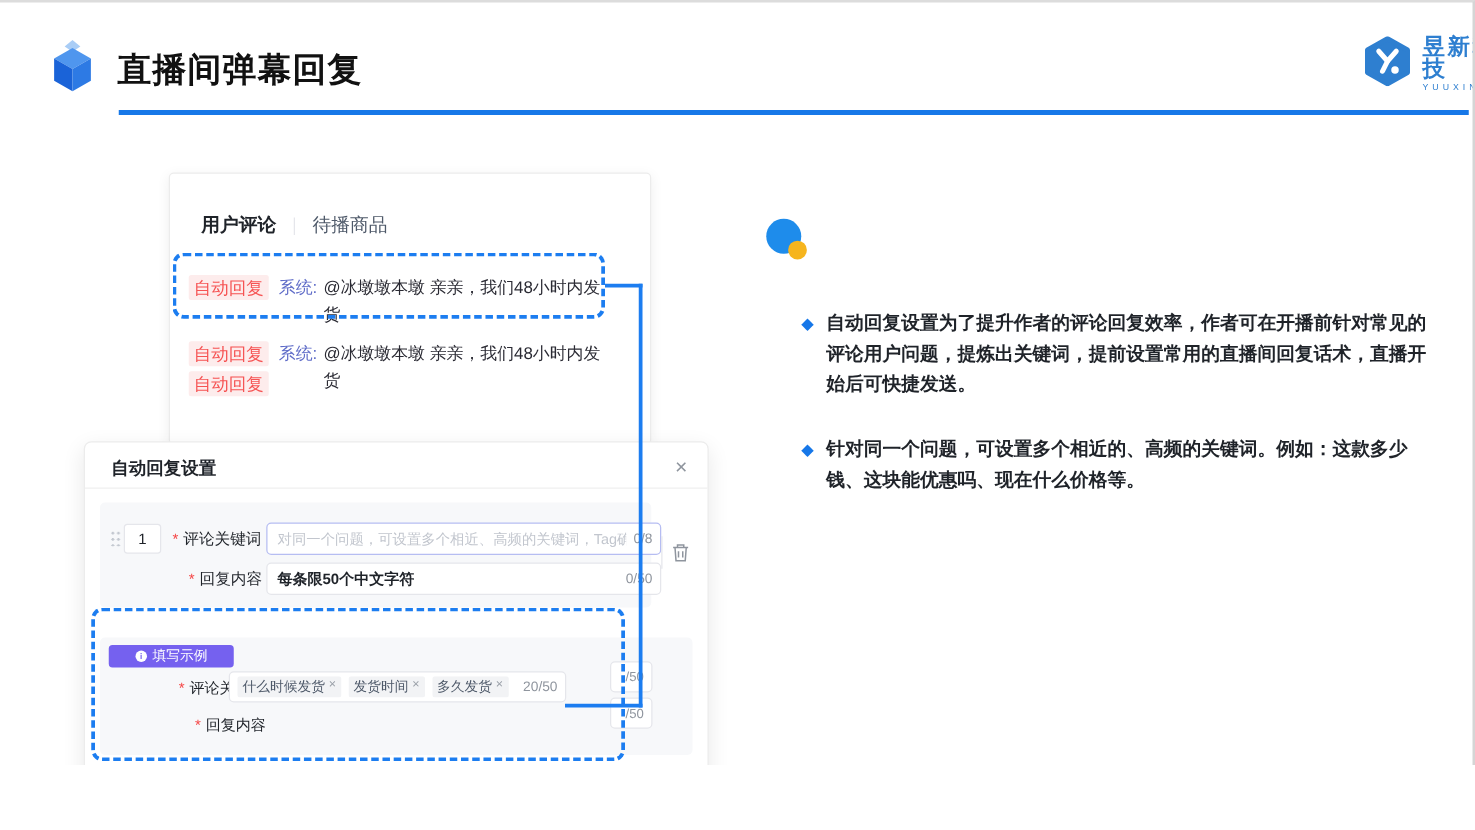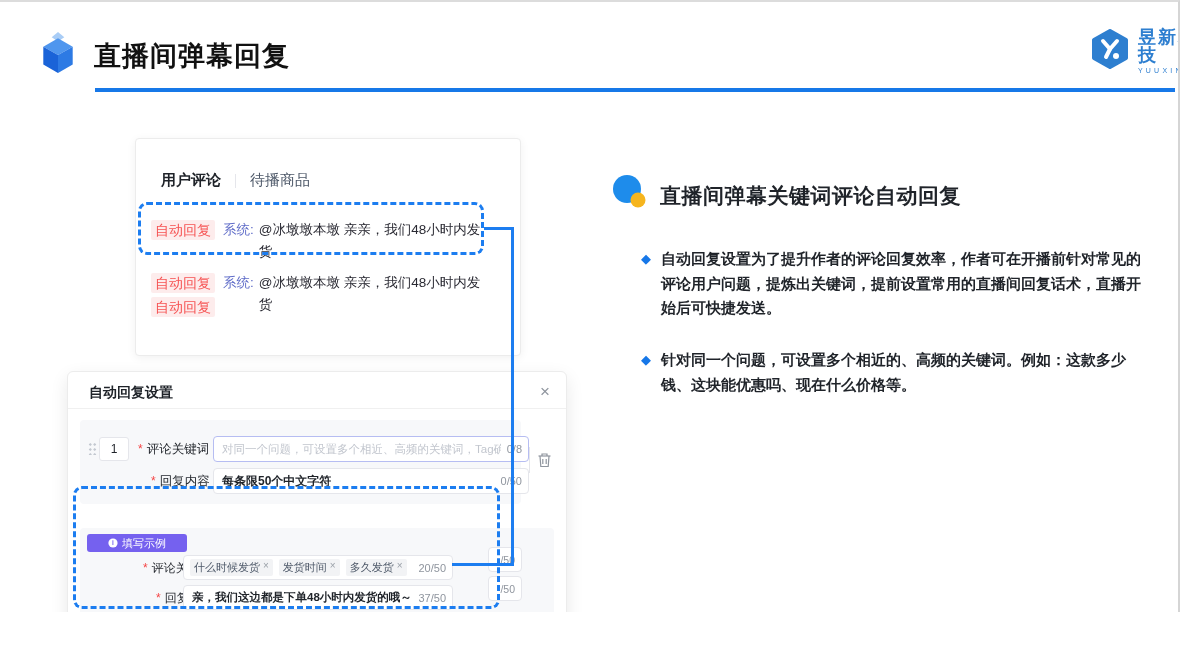--- a/index.html
+++ b/index.html
@@ -111,21 +111,21 @@
       <span>@冰墩墩本墩 亲亲，我们48小时内发货</span>
     </div>
 
     <div class="msg" style="position:absolute;left:15px;top:157px;width:338px;">
       <span class="badge-auto">自动回复</span>
     </div>
   </div>
 
   <div class="abs dashed-box" style="left:138px;top:200px;width:340px;height:47px;z-index:20;"></div>
 
-  <div class="abs modal" style="left:67px;top:369px;width:498px;height:272px;z-index:10;">
+  <div class="abs modal" style="left:67px;top:351px;width:498px;height:272px;z-index:10;">
     <div style="position:absolute;left:21px;top:12px;" class="modal-title">自动回复设置</div>
     <div style="position:absolute;right:16px;top:11px;" class="close-x">×</div>
     <div style="position:absolute;left:0;top:36px;width:498px;height:1px;background:#f0f0f0;"></div>
 
     <div class="panel" style="position:absolute;left:12px;top:48px;width:441px;height:84px;">
       <div class="draghandle" style="position:absolute;left:8px;top:22px;"></div>
       <div class="numbox" style="position:absolute;left:19px;top:17px;width:28px;height:22px;">1</div>
       <div class="req" style="position:absolute;left:58px;top:21px;"><span>评论关键词</span></div>
       <div class="input focus" style="position:absolute;left:133px;top:16px;width:316px;height:26px;">
         <span class="placeholder">对同一个问题，可设置多个相近、高频的关键词，Tag确定，最多5个</span>
@@ -170,24 +170,20 @@
             </span>
           <span class="tag">
               <span>多久发货</span>
               <span class="tag-x">×</span>
             </span>
 
         </span>
         <span class="counter">20/50</span>
       </div>
       <div class="req" style="position:absolute;left:76px;top:62px;font-size:12px;"><span>回复内容</span></div>
-      <div class="input" style="position:absolute;left:103px;top:57px;width:270px;height:25px;">
-        <span class="value" style="font-size:11.5px;">亲，我们这边都是下单48小时内发货的哦～</span>
-        <span class="counter">37/50</span>
-      </div>
     </div>
 
     <div class="peek" style="position:absolute;left:420px;top:175px;width:34px;height:25px;z-index:5;">
         <span>/50</span>
       </div>
     <div class="peek" style="position:absolute;left:420px;top:204px;width:34px;height:25px;z-index:5;">
         <span>/50</span>
       </div>
   </div>
 
@@ -196,21 +192,20 @@
   <div class="abs conn" style="left:484px;top:225px;width:30px;height:3px;z-index:40;"></div>
   <div class="abs conn" style="left:511px;top:225px;width:3px;height:339px;z-index:40;"></div>
   <div class="abs conn" style="left:452px;top:561px;width:62px;height:3px;z-index:40;"></div>
 
   <div class="abs" style="left:612px;top:172px;width:36px;height:36px;">
     <svg width="36" height="36" viewBox="0 0 36 36">
       <circle cx="15" cy="15" r="14" fill="#1e8ceb"></circle>
       <circle cx="26" cy="26" r="7.5" fill="#f6b51e"></circle>
     </svg>
   </div>
-  <div class="abs info-heading" style="left:660px;top:180px;">直播间弹幕关键词评论自动回复</div>
 
   <div class="abs bullet" style="left:641px;top:245px;width:505px;">
     <span class="diamond">◆</span>
     <span class="bullet-text">自动回复设置为了提升作者的评论回复效率，作者可在开播前针对常见的评论用户问题，提炼出关键词，提前设置常用的直播间回复话术，直播开始后可快捷发送。</span>
   </div>
 
   <div class="abs bullet" style="left:641px;top:346px;width:505px;">
     <span class="diamond">◆</span>
     <span class="bullet-text">针对同一个问题，可设置多个相近的、高频的关键词。例如：这款多少钱、这块能优惠吗、现在什么价格等。</span>
   </div>

